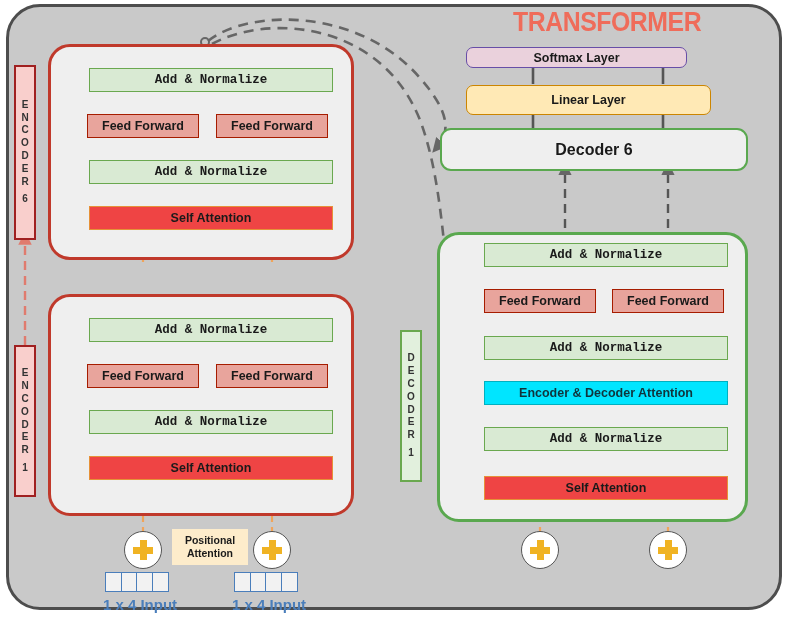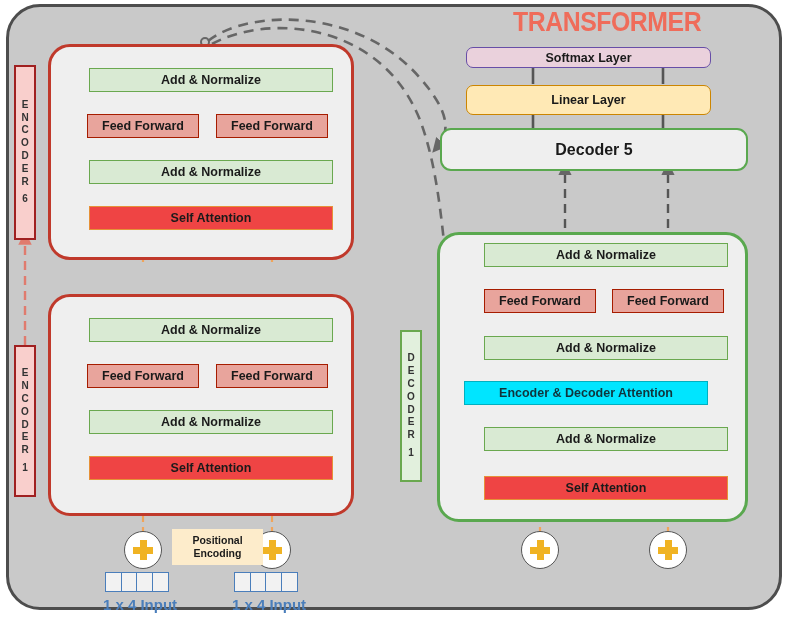--- a/index.html
+++ b/index.html
@@ -23,21 +23,21 @@
 
   .sidelabel{position:absolute;box-sizing:border-box;display:flex;
              flex-direction:column;align-items:center;justify-content:center;
              font-size:10px;font-weight:bold;color:#333;line-height:1.28;}
   .sidelabel.enc{background:#f9cfcc;border:2.5px solid #a02020;}
   .sidelabel.dec{background:#e2f0dd;border:2.5px solid #6aa84f;}
   .sidelabel span{display:block;}
 
   .row{position:absolute;box-sizing:border-box;display:flex;align-items:center;
        justify-content:center;font-size:12.5px;font-weight:bold;color:#1a1a1a;}
-  .r-addnorm{background:#d9ead3;border:1.4px solid #6aa84f;}
+  .r-addnorm{background:#d9ead3;border:1.4px solid #6aa84f;font-family:Liberation Mono, monospace;}
   .r-selfatt{background:#ef4444;border:1.4px solid #e69138;}
   .r-ff{background:#e8a49c;border:1.6px solid #a61c00;}
   .r-encdec{background:#00e5ff;border:1.4px solid #00b0c0;color:#10343c;}
 
   .toprow{position:absolute;box-sizing:border-box;display:flex;align-items:center;
           justify-content:center;font-weight:bold;color:#1a1a1a;}
   .r-softmax{background:#ead1dc;border:1.6px solid #674ea7;border-radius:7px;font-size:12.5px;}
   .r-linear{background:#ffe9b5;border:1.6px solid #cc8500;border-radius:7px;font-size:12.5px;}
   .r-dec6{background:#efefef;border:2px solid #5aa84f;border-radius:11px;font-size:16px;}
 
@@ -241,52 +241,52 @@
 </div>
 
 <div class="bigblock enc-block" style="left:48px;top:294px;width:306px;height:222px;"></div>
 
 <div class="row r-addnorm" style="left:89px;top:318px;width:244px;height:24px;">Add &amp; Normalize</div>
 <div class="row r-ff" style="left:87px;top:364px;width:112px;height:24px;">Feed Forward</div>
 <div class="row r-ff" style="left:216px;top:364px;width:112px;height:24px;">Feed Forward</div>
 <div class="row r-addnorm" style="left:89px;top:410px;width:244px;height:24px;">Add &amp; Normalize</div>
 <div class="row r-selfatt" style="left:89px;top:456px;width:244px;height:24px;">Self Attention</div>
 
-<div class="toprow r-softmax" style="left:466px;top:47px;width:245px;height:21px;">Softmax Layer</div>
+<div class="toprow r-softmax" style="left:466px;top:47px;width:221px;height:21px;">Softmax Layer</div>
 <div class="toprow r-linear" style="left:466px;top:85px;width:245px;height:30px;">Linear Layer</div>
-<div class="toprow r-dec6" style="left:440px;top:128px;width:308px;height:43px;">Decoder 5</div>
+<div class="toprow r-dec6" style="left:440px;top:128px;width:308px;height:43px;">Decoder 6</div>
 
 <div class="sidelabel dec" style="left:400px;top:330px;width:22px;height:152px;">
   <span>D</span>
   <span>E</span>
   <span>C</span>
   <span>O</span>
   <span>D</span>
   <span>E</span>
   <span>R</span>
   <span style="margin-top:5px;">1</span>
 </div>
 
 <div class="bigblock dec-block" style="left:437px;top:232px;width:311px;height:290px;"></div>
 
 <div class="row r-addnorm" style="left:484px;top:243px;width:244px;height:24px;">Add &amp; Normalize</div>
 <div class="row r-ff" style="left:484px;top:289px;width:112px;height:24px;">Feed Forward</div>
 <div class="row r-ff" style="left:612px;top:289px;width:112px;height:24px;">Feed Forward</div>
 <div class="row r-addnorm" style="left:484px;top:336px;width:244px;height:24px;">Add &amp; Normalize</div>
-<div class="row r-encdec" style="left:464px;top:381px;width:244px;height:24px;">Encoder &amp; Decoder Attention</div>
+<div class="row r-encdec" style="left:484px;top:381px;width:244px;height:24px;">Encoder &amp; Decoder Attention</div>
 <div class="row r-addnorm" style="left:484px;top:427px;width:244px;height:24px;">Add &amp; Normalize</div>
 <div class="row r-selfatt" style="left:484px;top:476px;width:244px;height:24px;">Self Attention</div>
 
 <div class="pluscircle" style="left:124px;top:531px;width:36px;height:36px;"></div>
 <div class="pluscircle" style="left:253px;top:531px;width:36px;height:36px;"></div>
 
-<div class="poscell" style="left:172px;top:529px;width:91px;height:36px;">
+<div class="poscell" style="left:172px;top:529px;width:76px;height:36px;">
   <div>
     <div>Positional</div>
-    <div>Encoding</div>
+    <div>Attention</div>
   </div>
 </div>
 
 <div class="inputgrid" style="left:105px;top:572px;">
   <i></i>
   <i></i>
   <i></i>
   <i></i>
 </div>
 <div class="inputlabel" style="left:75px;top:596px;width:130px;">1 x 4 Input</div>

